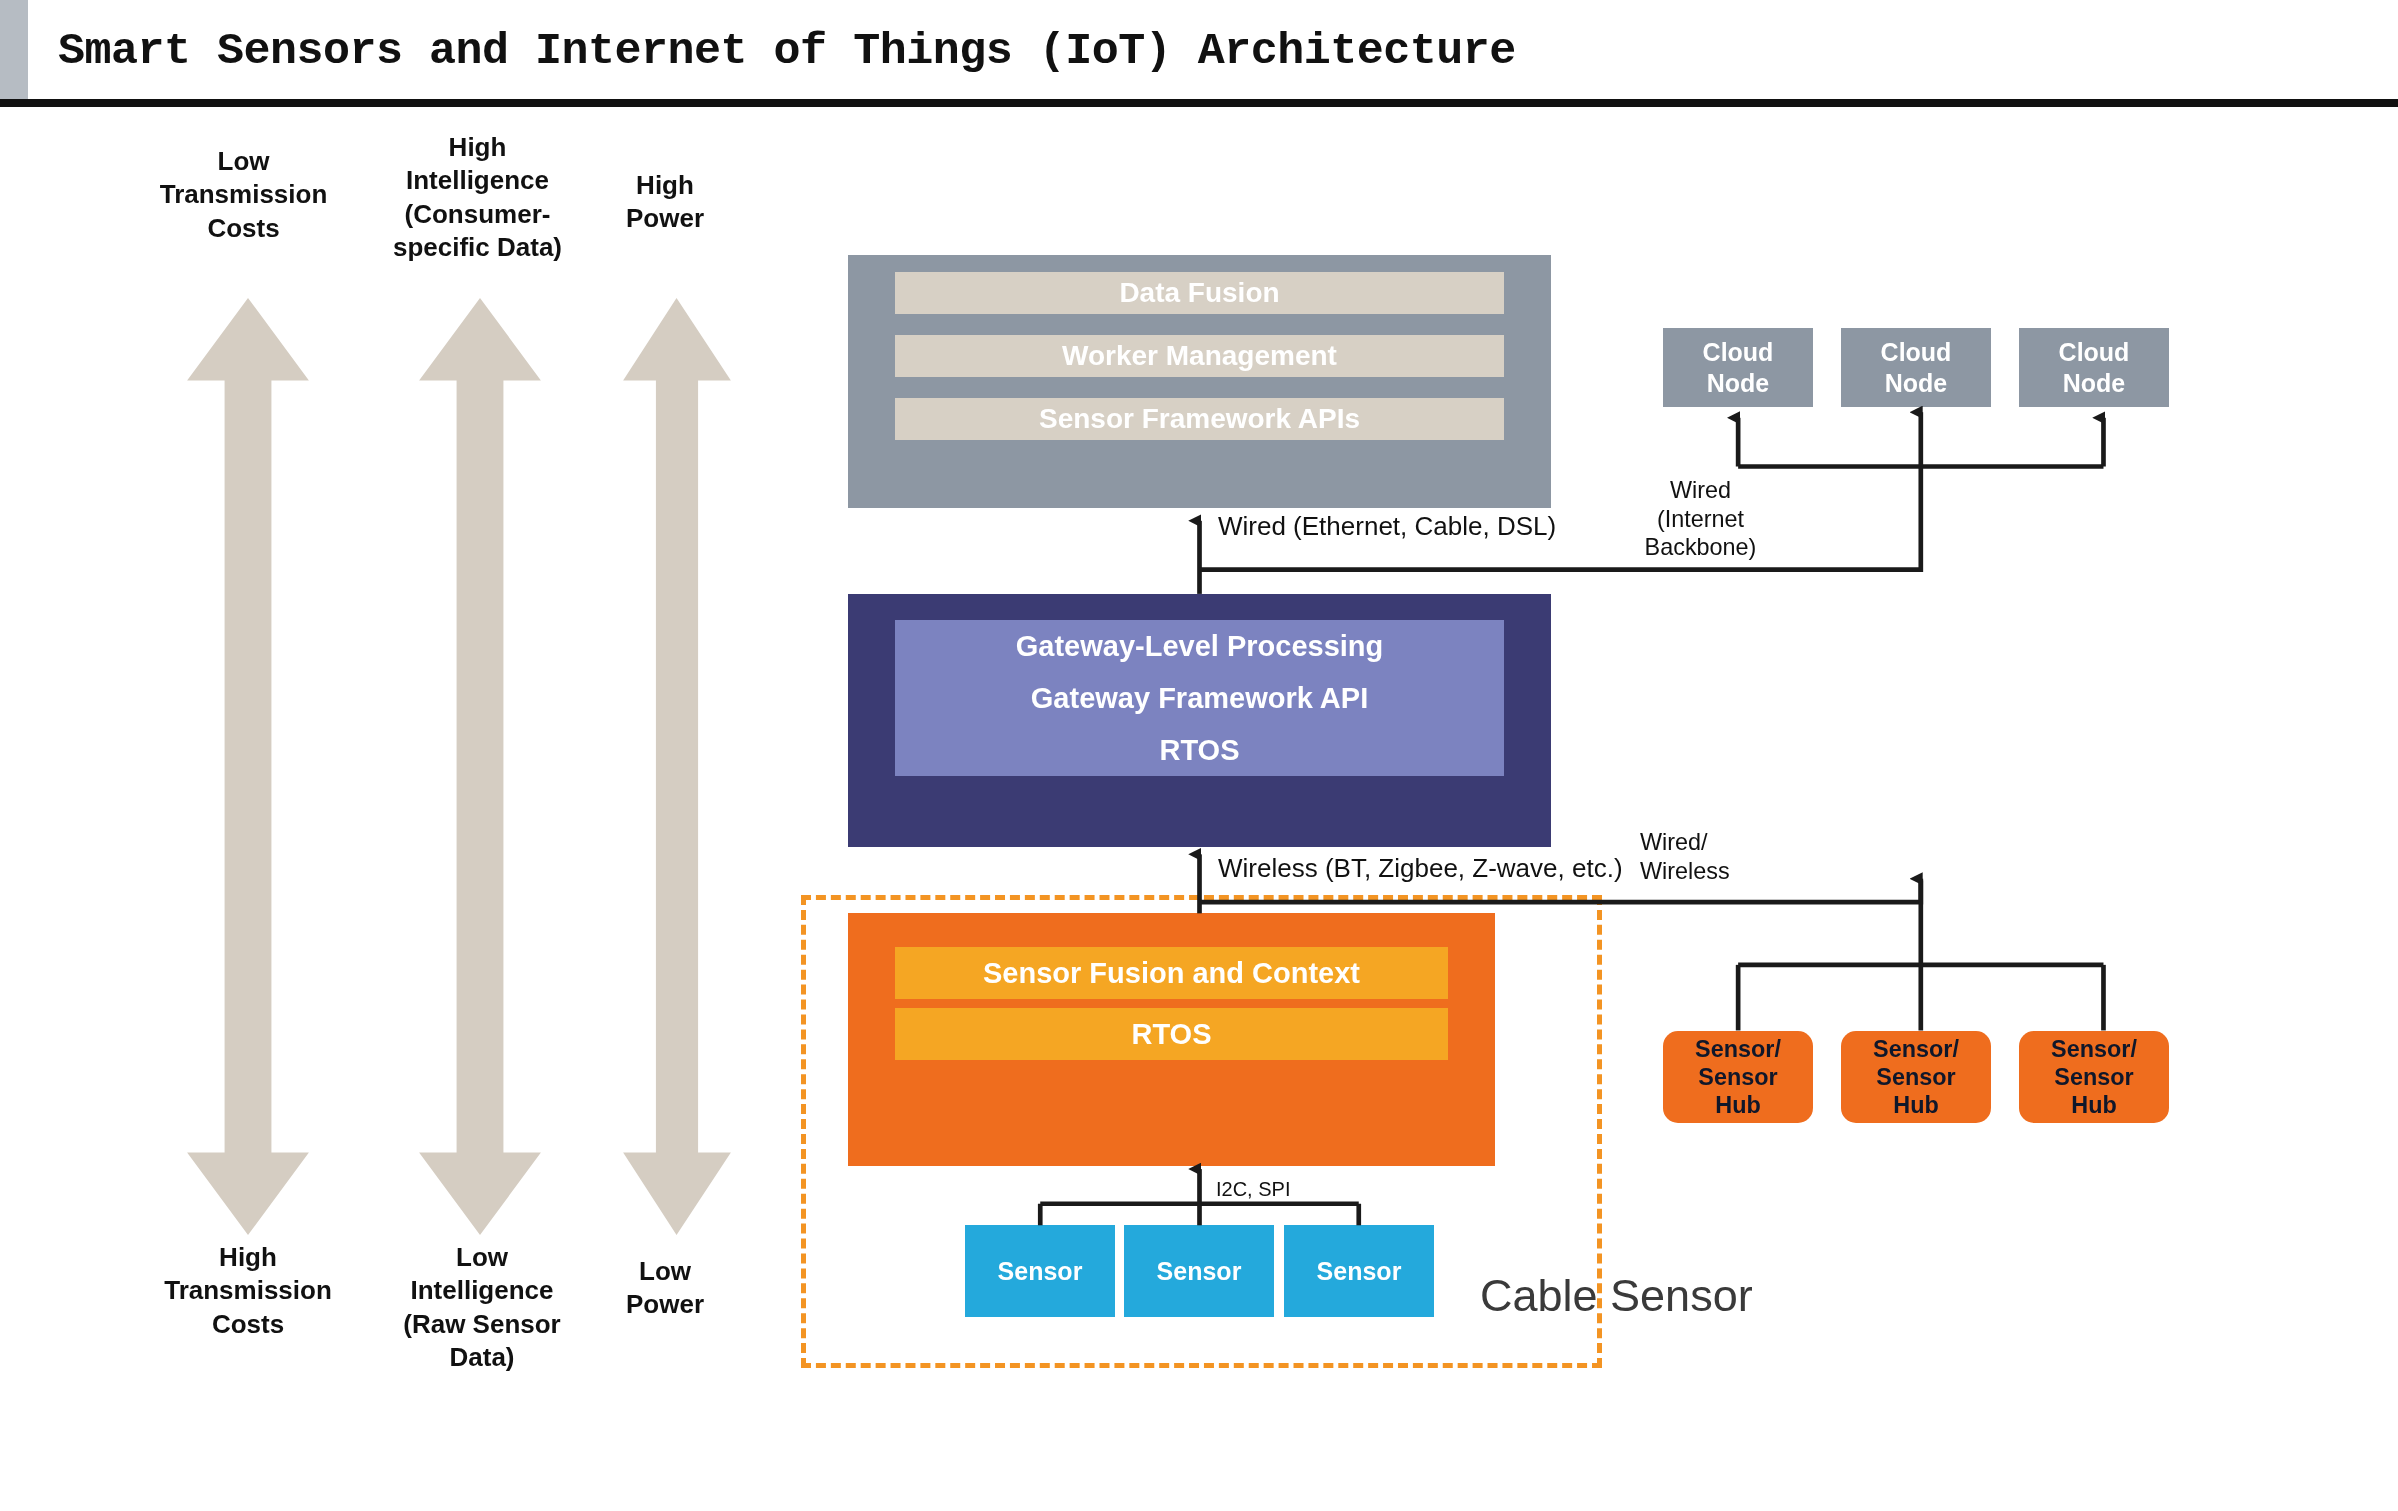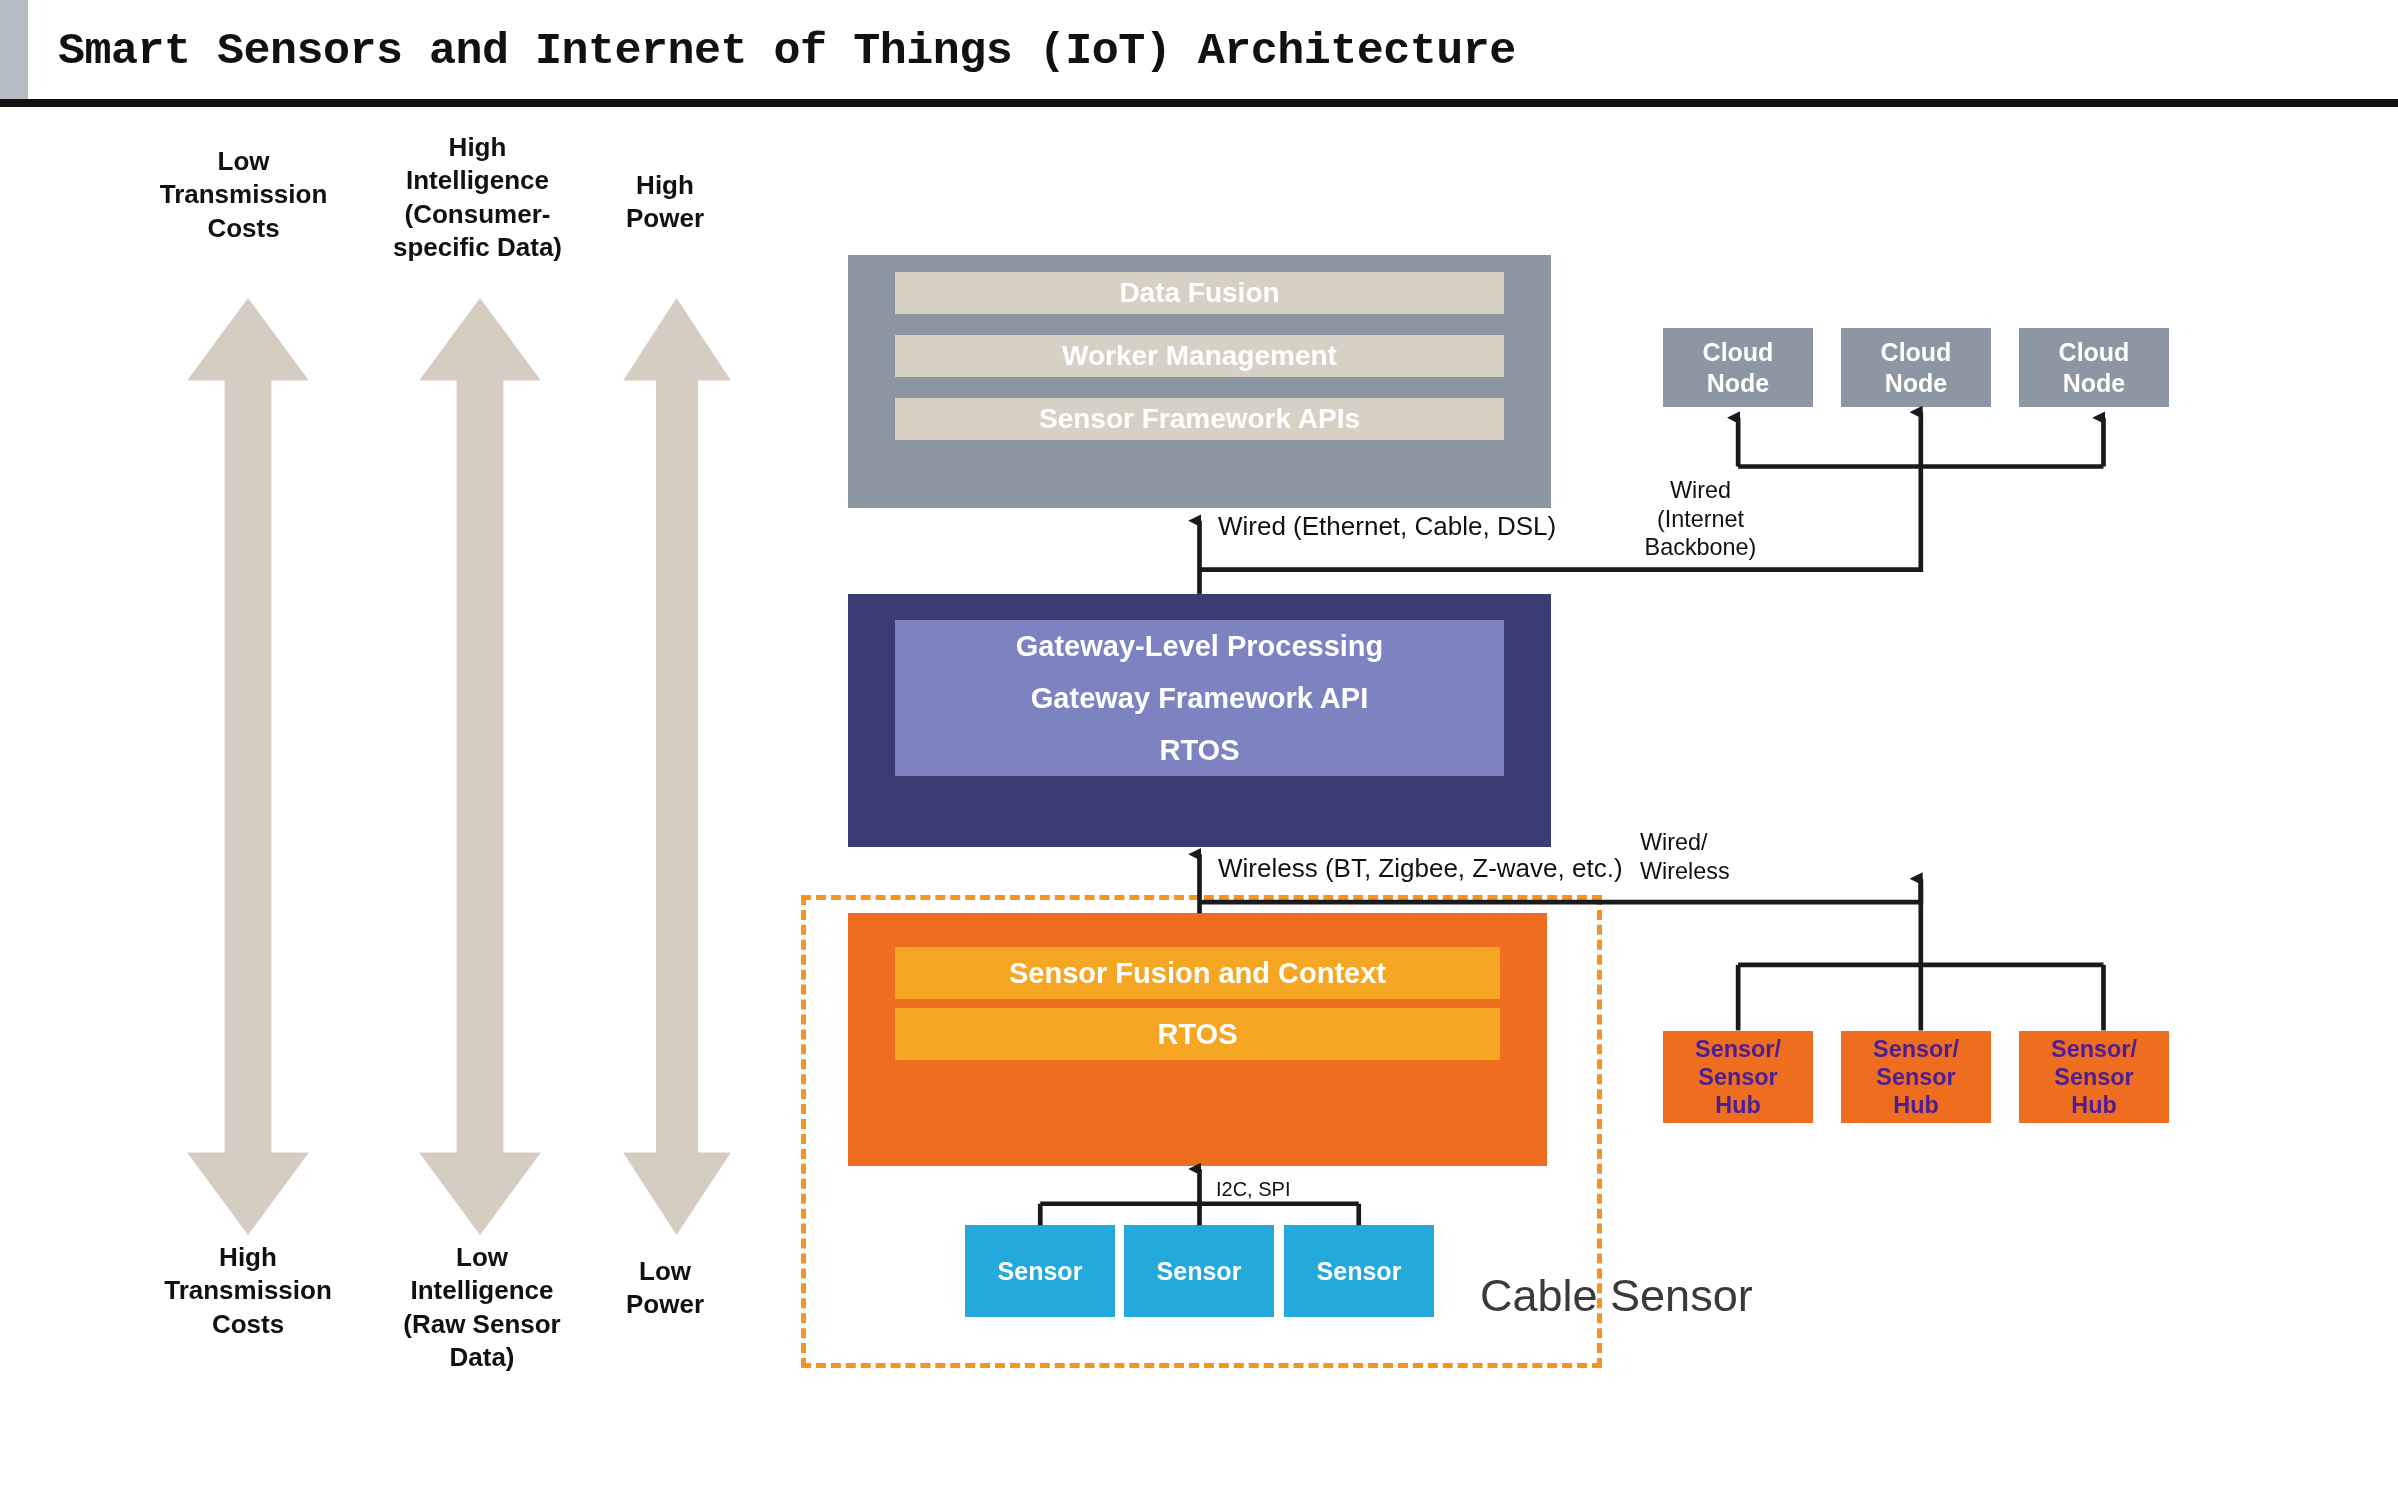--- a/index.html
+++ b/index.html
@@ -48,21 +48,21 @@
   
   #gateway-stack { left: 848px; top: 594px; width: 703px; height: 253px; background: #3b3b73; padding: 26px 47px; }
   #gateway-stack .stack-row { background: #7c83c0; height: 52px; font-size: 29px; }
   #gateway-stack .stack-row:last-child { margin-bottom: 0; }
 
   
   #sensor-dashed {
     position: absolute; left: 801px; top: 895px; width: 801px; height: 473px;
     border: 5.6px dashed #f39423;
   }
-  #sensor-stack { left: 848px; top: 913px; width: 699px; height: 253px; background: #ef6d1e; padding: 34px 47px; }
+  #sensor-stack { left: 848px; top: 913px; width: 647px; height: 253px; background: #ef6d1e; padding: 34px 47px; }
   #sensor-stack .stack-row { background: #f5a623; height: 52px; font-size: 29px; margin-bottom: 9.4px; }
   #sensor-stack .stack-row:last-child { margin-bottom: 0; }
 
   #smart-sensor-caption {
     position: absolute; left: 1480px; top: 1270px;
     font-size: 45px; color: #3a3a3a; white-space: nowrap;
   }
 
   
   .sensor-box {
@@ -74,23 +74,23 @@
   
   .cloud-node {
     position: absolute; top: 328px; width: 150px; height: 79px;
     background: #8d97a3; color: #ffffff; font-size: 25px; font-weight: bold;
     display: flex; align-items: center; justify-content: center;
     text-align: center; line-height: 1.22;
   }
   
   .hub-box {
     position: absolute; top: 1031px; width: 150px; height: 92px;
-    background: #ef6d1e; color: #4c1d95; font-size: 23.4px; font-weight: bold;
-    display: flex; align-items: center; justify-content: center;
-    text-align: center; line-height: 1.2;
+    background: #ef6d1e; color: #0f172a; font-size: 23.4px; font-weight: bold;
+    display: flex; align-items: center; justify-content: center;
+    text-align: center; line-height: 1.2; border-radius: 15px;
   }
 
   
   .conn-label {
     position: absolute; font-size: 26px; color: #111111; line-height: 1.22;
     white-space: pre-line;
   }
   .conn-label.small { font-size: 23.4px; }
   .conn-label.tiny { font-size: 20px; }
 

